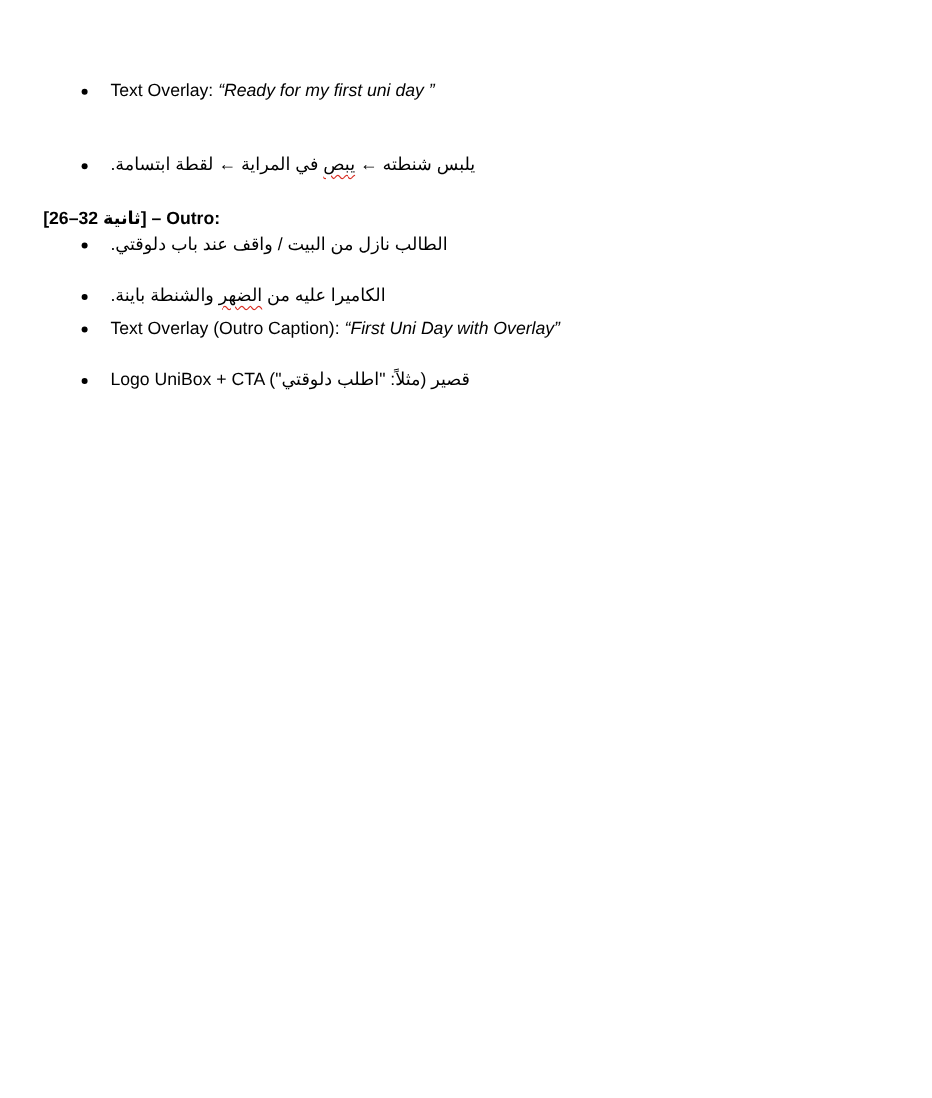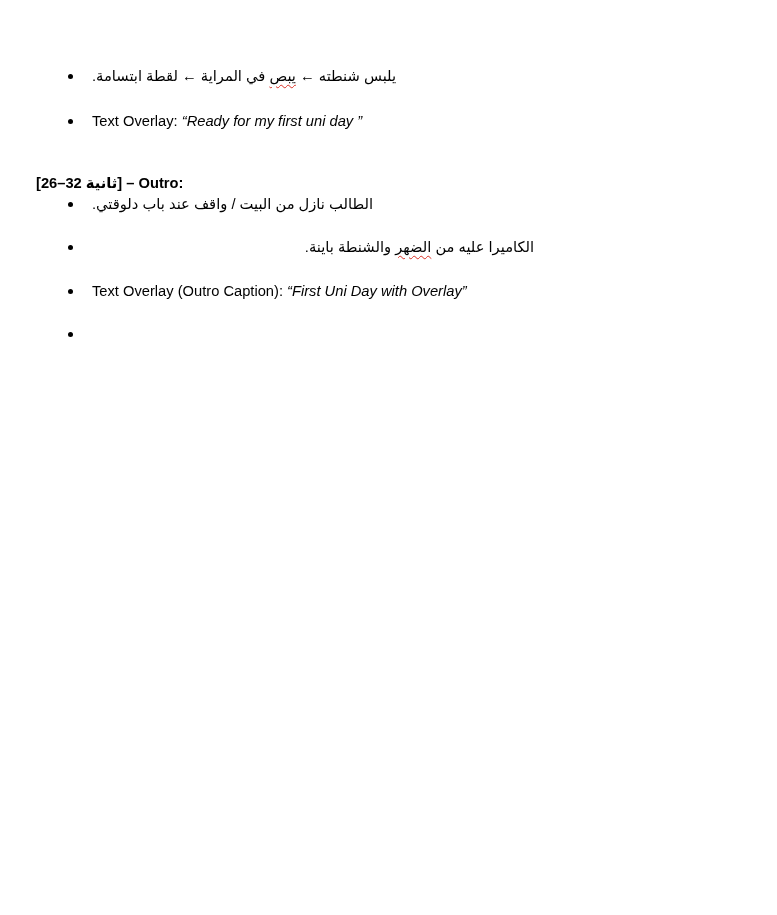--- a/index.html
+++ b/index.html
@@ -45,35 +45,35 @@
     text-decoration-style: wavy;
     text-decoration-color: #d93025;
     text-decoration-thickness: 1px;
     text-underline-offset: 3px;
   }
   
   .mb-28 { margin-bottom: 28px; }
   .mb-45 { margin-bottom: 45px; }
   .mb-22 { margin-bottom: 4px; }
   .mb-26 { margin-bottom: 26px; }
-  .mb-27 { margin-bottom: 27px; text-align: center; }
+  .mb-27 { margin-bottom: 10px; }
 </style>
 </head>
 <body>
 
 <div class="doc">
 
+  <div class="bullet-line mb-45">
+    <span class="dot"></span>
+    <span><span>Text Overlay: </span><span class="italic">“Ready for my first uni day ”</span></span>
+  </div>
+
   <div class="bullet-line mb-28">
     <span class="dot"></span>
     <span dir="rtl"><span>يلبس شنطته ← </span><span class="misspelled">يبص</span><span> في المراية ← لقطة ابتسامة.</span></span>
-  </div>
-
-  <div class="bullet-line mb-45">
-    <span class="dot"></span>
-    <span><span>Text Overlay: </span><span class="italic">“Ready for my first uni day ”</span></span>
   </div>
 
   <div class="heading mb-22">[26–32 ثانية] – Outro:</div>
 
   <div class="bullet-line mb-26">
     <span class="dot"></span>
     <span dir="rtl">الطالب نازل من البيت / واقف عند باب دلوقتي.</span>
   </div>
 
   <div class="bullet-line mb-27">
@@ -81,15 +81,16 @@
     <span dir="rtl"><span>الكاميرا عليه من </span><span class="misspelled">الضهر</span><span> والشنطة باينة.</span></span>
   </div>
 
   <div class="bullet-line mb-26">
     <span class="dot"></span>
     <span><span>Text Overlay (Outro Caption): </span><span class="italic">“First Uni Day with Overlay”</span></span>
   </div>
 
   <div class="bullet-line">
     <span class="dot"></span>
+    <span><span>Logo UniBox + CTA </span><span dir="rtl">قصير (مثلاً: "اطلب دلوقتي")</span></span>
   </div>
 
 </div>
 
 </body></html>

